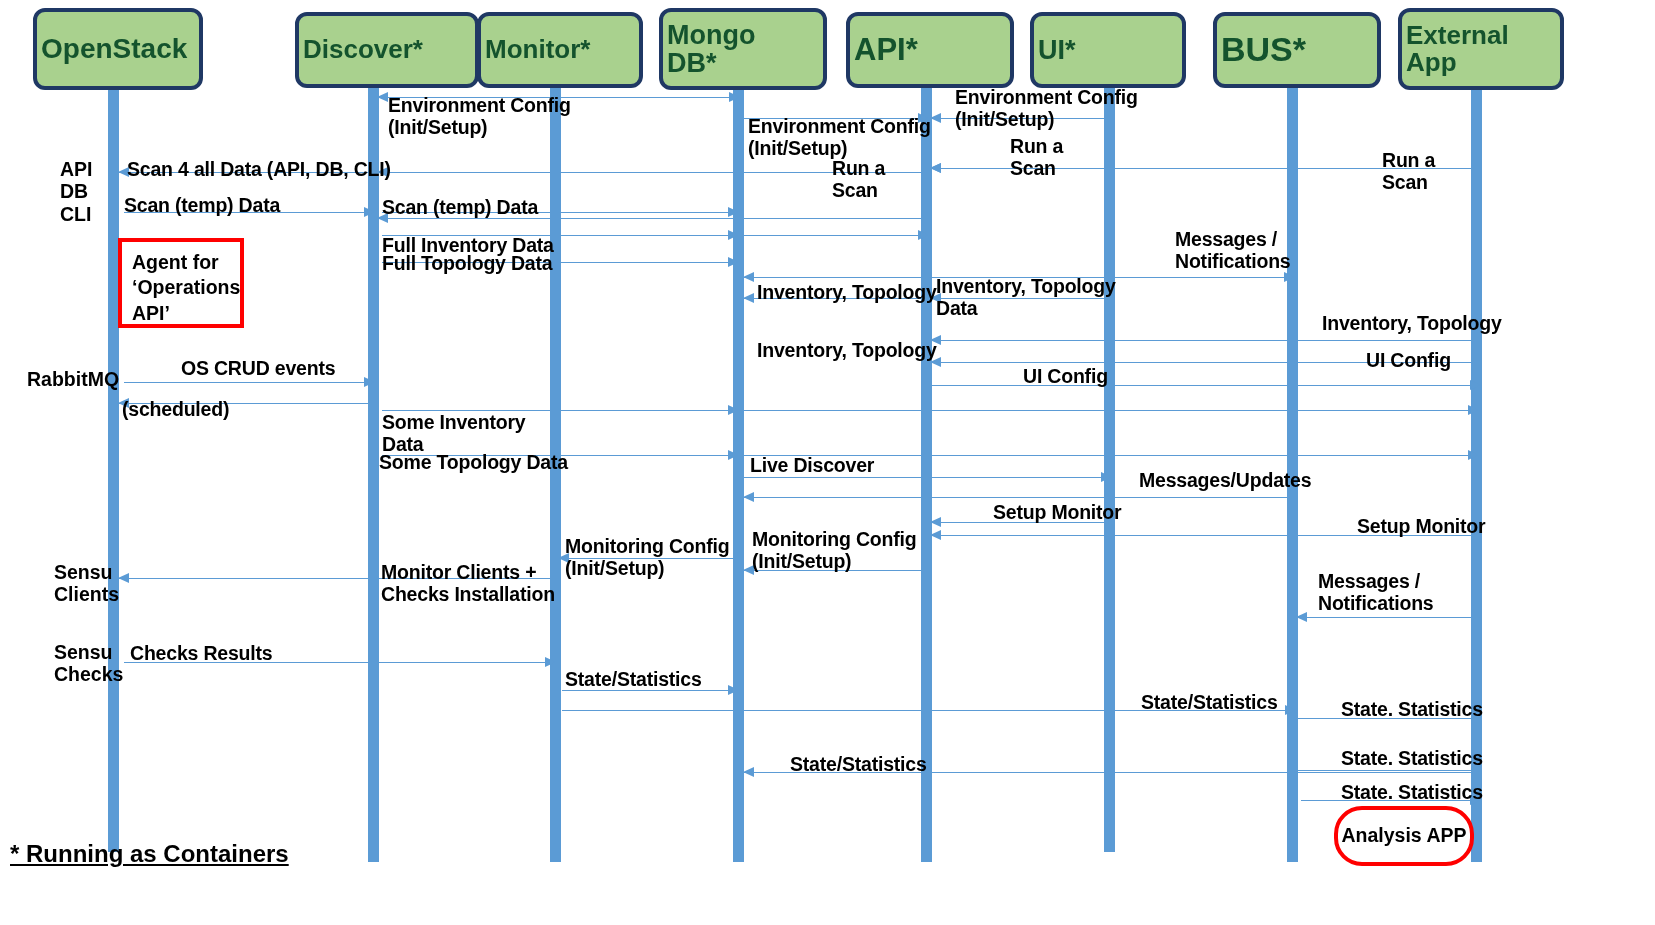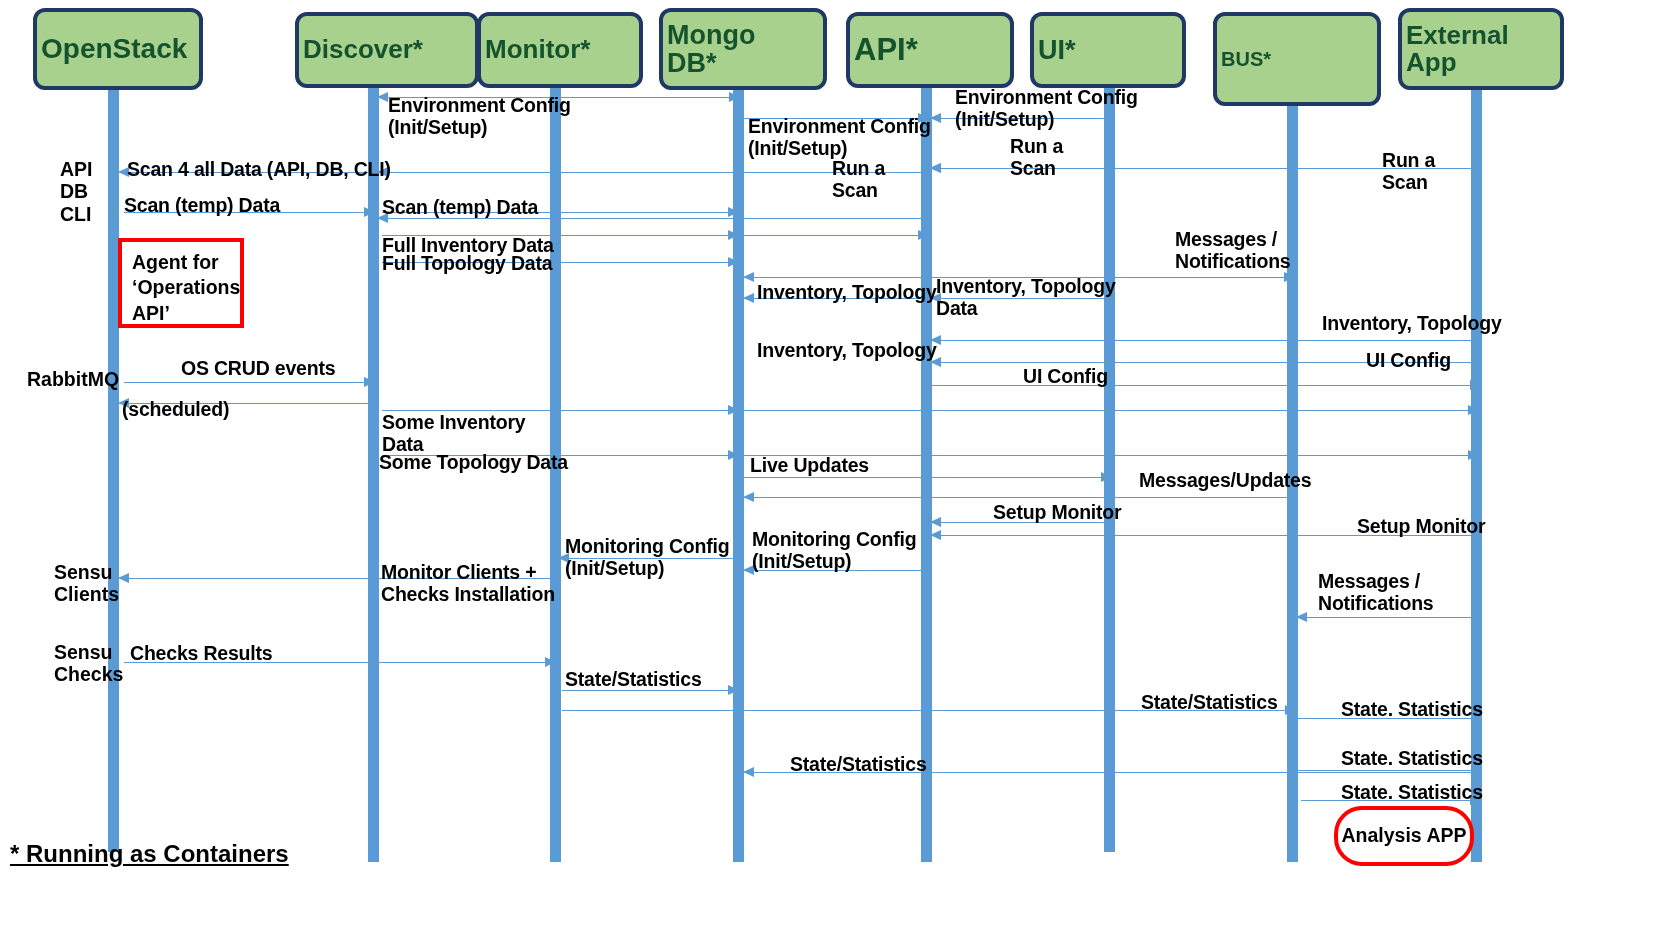--- a/index.html
+++ b/index.html
@@ -359,21 +359,21 @@
       <div>(scheduled)</div>
     </div>
     <div class="msg-text" style="left: 382px; top: 412px;">
       <div>Some Inventory</div>
       <div>Data</div>
     </div>
     <div class="msg-text" style="left: 379px; top: 452px;">
       <div>Some Topology  Data</div>
     </div>
     <div class="msg-text" style="left: 750px; top: 455px;">
-      <div>Live Updates</div>
+      <div>Live Discover</div>
     </div>
     <div class="msg-text" style="left: 1139px; top: 470px;">
       <div>Messages/Updates</div>
     </div>
     <div class="msg-text" style="left: 993px; top: 502px;">
       <div>Setup Monitor</div>
     </div>
     <div class="msg-text" style="left: 1357px; top: 516px;">
       <div>Setup Monitor</div>
     </div>
@@ -442,21 +442,21 @@
     <div class="actor-box" style="left: 846px; top: 12px; width: 168px; height: 76px; font-size: 31px; background: rgb(169, 209, 142); border-color: rgb(31, 56, 100);">
       <span class="actor-label">
         <div>API*</div>
       </span>
     </div>
     <div class="actor-box" style="left: 1030px; top: 12px; width: 156px; height: 76px; font-size: 27px; background: rgb(169, 209, 142); border-color: rgb(31, 56, 100);">
       <span class="actor-label">
         <div>UI*</div>
       </span>
     </div>
-    <div class="actor-box" style="left: 1213px; top: 12px; width: 168px; height: 94px; font-size: 20px; background: rgb(169, 209, 142); border-color: rgb(31, 56, 100);">
+    <div class="actor-box" style="left: 1213px; top: 12px; width: 168px; height: 76px; font-size: 34px; background: rgb(169, 209, 142); border-color: rgb(31, 56, 100);">
       <span class="actor-label">
         <div>BUS*</div>
       </span>
     </div>
     <div class="actor-box" style="left: 1398px; top: 8px; width: 166px; height: 82px; font-size: 26px; background: rgb(169, 209, 142); border-color: rgb(31, 56, 100);">
       <span class="actor-label">
         <div>External</div>
         <div>App</div>
       </span>
     </div>

